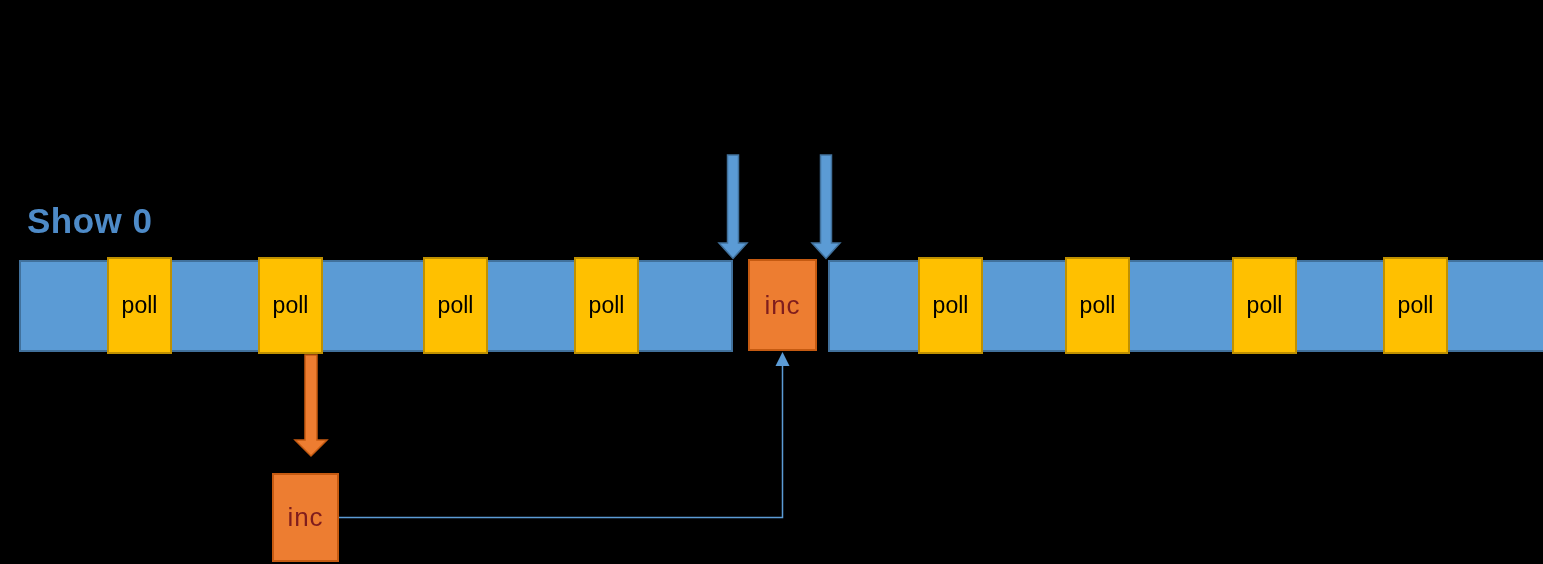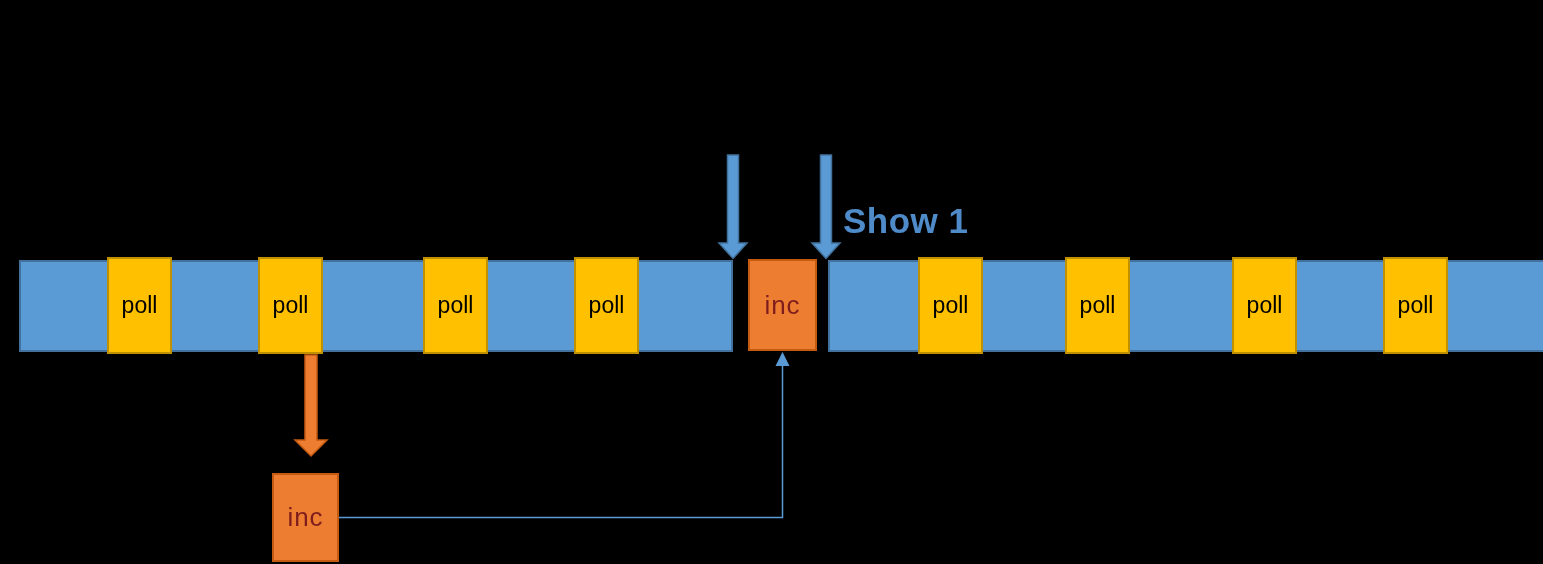--- a/index.html
+++ b/index.html
@@ -65,22 +65,22 @@
     left: 0; top: 0;
     width: 1543px; height: 564px;
     pointer-events: none;
   }
 </style>
 </head>
 <body>
 
 <div id="canvas">
 
+  <span class="show-label" id="show0-label">Show 0</span>
 
-  <span class="show-label" id="show1-label">Show 1</span>
 
   <div class="bar-segment" id="bar-segment-show0"></div>
 
   <div class="bar-segment" id="bar-segment-show1"></div>
 
   <div class="inc-box" id="inc-box-timeline">
     <span>inc</span>
   </div>
 
   <div class="inc-box" id="inc-box-below">

